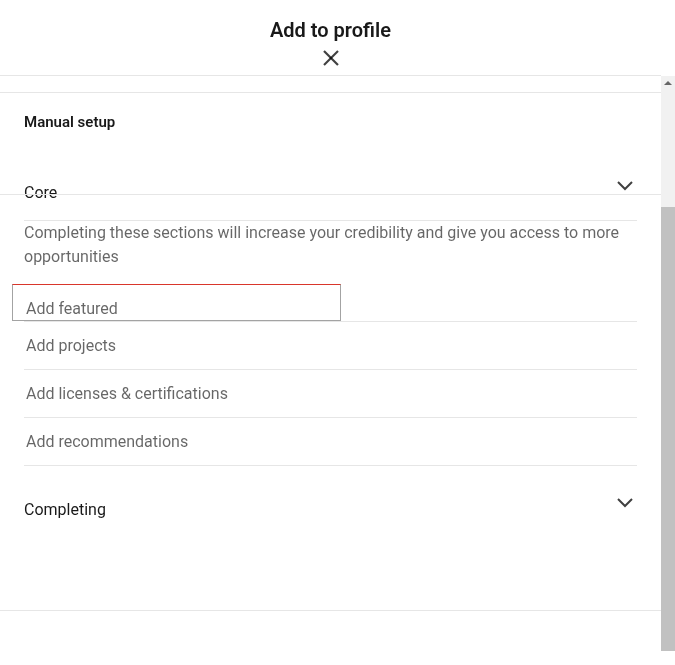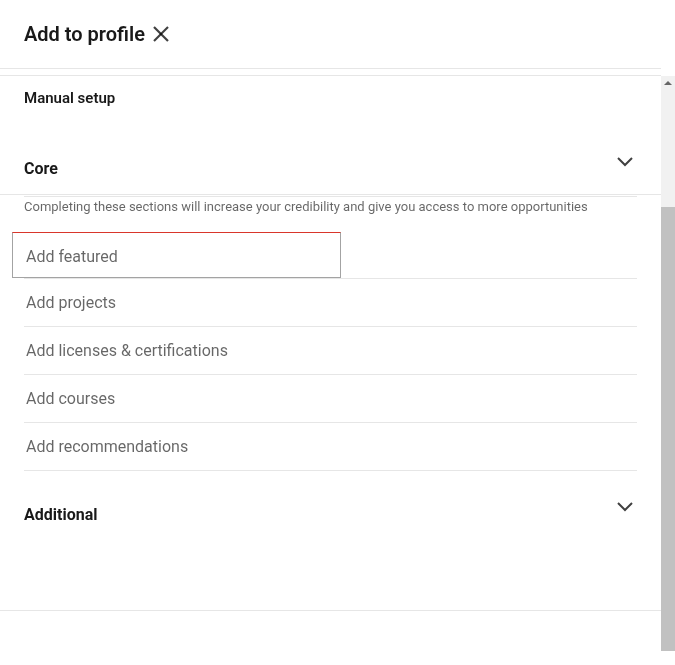--- a/index.html
+++ b/index.html
@@ -19,20 +19,21 @@
       width: 661px;
       height: 665px;
       background: #fff;
     }
     .modal-header {
       display: flex;
       justify-content: flex-start;
       align-items: center;
       padding: 18px 24px;
       border-bottom: 1px solid #e6e6e6;
+      flex-direction: column;
     }
     .modal-title {
       font-size: 20px;
       font-weight: 600;
       color: rgba(0,0,0,0.9);
     }
     .close-btn {
       background: none;
       border: none;
       cursor: pointer;
@@ -62,52 +63,52 @@
     }
     .section-header {
       display: flex;
       justify-content: space-between;
       align-items: center;
       padding: 18px 0;
       cursor: pointer;
     }
     .section-title {
       font-size: 16px;
-      font-weight: 700;
+      font-weight: 400;
       color: rgba(0,0,0,0.9);
       margin-top: 16px;
     }
     .chevron {
       width: 24px;
       height: 24px;
       color: rgba(0,0,0,0.75);
     }
     .section-description {
-      font-size: 13px;
+      font-size: 16px;
       color: rgba(0,0,0,0.6);
       line-height: 1.5;
       padding-bottom: 16px;
     }
     .section-items {
       list-style: none;
     }
     .section-item {
       padding: 14px 0 14px 2px;
       border-top: 1px solid #e6e6e6;
       font-size: 16px;
       color: rgba(0,0,0,0.6);
       cursor: pointer;
     }
     .section-item.highlighted {
       border: 1px solid #a3a3a3;
       border-top: 1px solid #d9362b;
       margin-left: -12px;
       margin-right: 296px;
       margin-top: -1px;
-      padding: 14px 0 11px 13px;
+      padding: 14px 0 2px 13px;
     }
     .scrollbar-track {
       position: absolute;
       right: 0;
       top: 76px;
       width: 14px;
       height: 575px;
       background: #f1f1f1;
     }
     .scrollbar-arrow-up, .scrollbar-arrow-down {
@@ -182,29 +183,28 @@
       </div>
     </div>
     <div class="section-full-width-border" style="top:194px"></div>
 
     <div class="section">
       <p class="section-description">Completing these sections will increase your credibility and give you access to more opportunities</p>
       <ul class="section-items">
         <li class="section-item highlighted">Add featured</li>
         <li class="section-item">Add projects</li>
         <li class="section-item">Add licenses &amp; certifications</li>
-        <li class="section-item">Add courses</li>
         <li class="section-item">Add recommendations</li>
       </ul>
     </div>
     <div class="section-full-width-border" style="top:610px"></div>
 
     <div class="section">
       <div class="section-header">
-        <span class="section-title">Additional</span>
+        <span class="section-title">Completing</span>
         <svg class="chevron" viewBox="0 0 24 24" fill="none" stroke="currentColor" stroke-width="2">
           <polyline points="5 9 12 16 19 9"></polyline>
         </svg>
       </div>
     </div>
 
   </div>
 
 </div>
 

